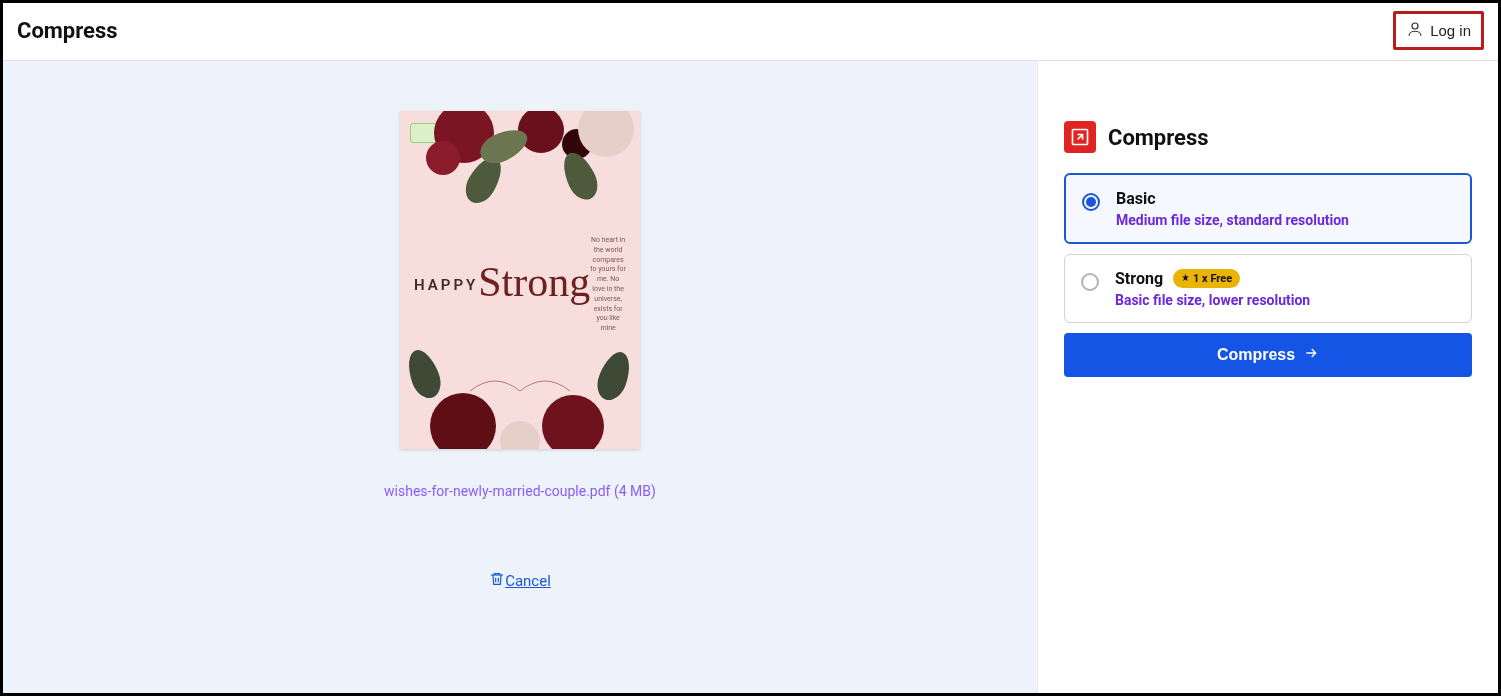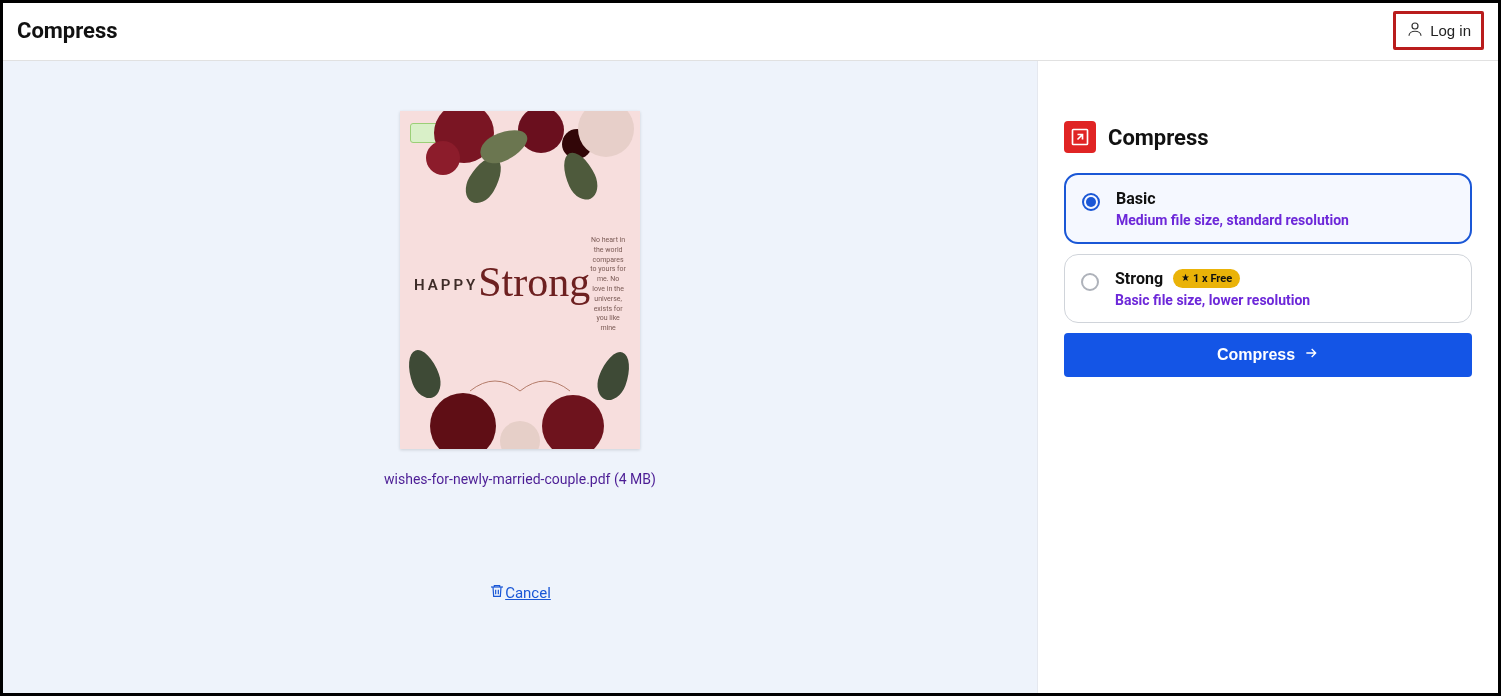--- a/index.html
+++ b/index.html
@@ -46,29 +46,29 @@
   .lt1 { top: 44px; left: 70px; transform: rotate(30deg); }
   .lt2 { top: 40px; right: 46px; transform: rotate(-25deg); }
   .lt3 { top: 10px; left: 90px; transform: rotate(65deg); background:#6b7650;}
   .f-bl { width: 66px; height: 66px; background: #5f0e15; bottom: -10px; left: 30px; }
   .f-br { width: 62px; height: 62px; background: #6e131d; bottom: -8px; right: 36px; }
   .f-bc { width: 40px; height: 40px; background: #e6cfc8; bottom: -12px; left: 100px; }
   .lb1 { bottom: 50px; left: 10px; transform: rotate(-20deg); background:#3e4a36;}
   .lb2 { bottom: 48px; right: 12px; transform: rotate(20deg); background:#3e4a36;}
   .laurel { position:absolute; bottom: 52px; left: 50%; transform: translateX(-50%); width: 110px; height: 26px; }
   .laurel svg { width:100%; height:100%; }
-  .filename { margin-top: 22px; font-size: 14px; color: #4c1d95; }
-  .cancel-row { margin-top: 96px; display: flex; align-items: center; gap: 0; color: #1a57d6; cursor: pointer; }
+  .filename { margin-top: 34px; font-size: 14px; color: #8b5cf6; }
+  .cancel-row { margin-top: 72px; display: flex; align-items: center; gap: 0; color: #1a57d6; cursor: pointer; }
   .cancel-row a { color: #1a57d6; text-decoration: underline; font-size: 15px; }
   .side-panel { width: 460px; flex-shrink: 0; padding: 60px 26px 0 26px; background: #fff; }
   .side-hdr { display: flex; align-items: center; gap: 12px; margin-bottom: 20px; }
   .tool-icon { width: 32px; height: 32px; background: #e02424; border-radius: 4px; display: flex; align-items: center; justify-content: center; }
   .side-title { font-size: 22px; font-weight: 700; color: #111; }
   .option {
-    border: 1px solid #d0d4da; border-radius: 14px; padding: 14px 16px;
+    border: 1px solid #d0d4da; border-radius: 6px; padding: 14px 16px;
     display: flex; align-items: flex-start; gap: 16px; margin-bottom: 10px; cursor: pointer;
     background: #fff;
   }
   .option.selected { border: 2px solid #1a57d6; background: #f5f8ff; }
   .radio { width: 18px; height: 18px; border-radius: 50%; border: 2px solid #aeb2ba; margin-top: 4px; flex-shrink: 0; position: relative; }
   .option.selected .radio { border-color: #1a57d6; }
   .option.selected .radio::after { content: ""; position: absolute; width: 10px; height: 10px; background: #1a57d6; border-radius: 50%; top: 2px; left: 2px; }
   .opt-name-row { display: flex; align-items: center; gap: 10px; }
   .opt-name { font-weight: 700; font-size: 16px; color: #111; }
   .opt-desc { font-size: 14px; color: #6d28d9; margin-top: 4px; font-weight: bold; }

